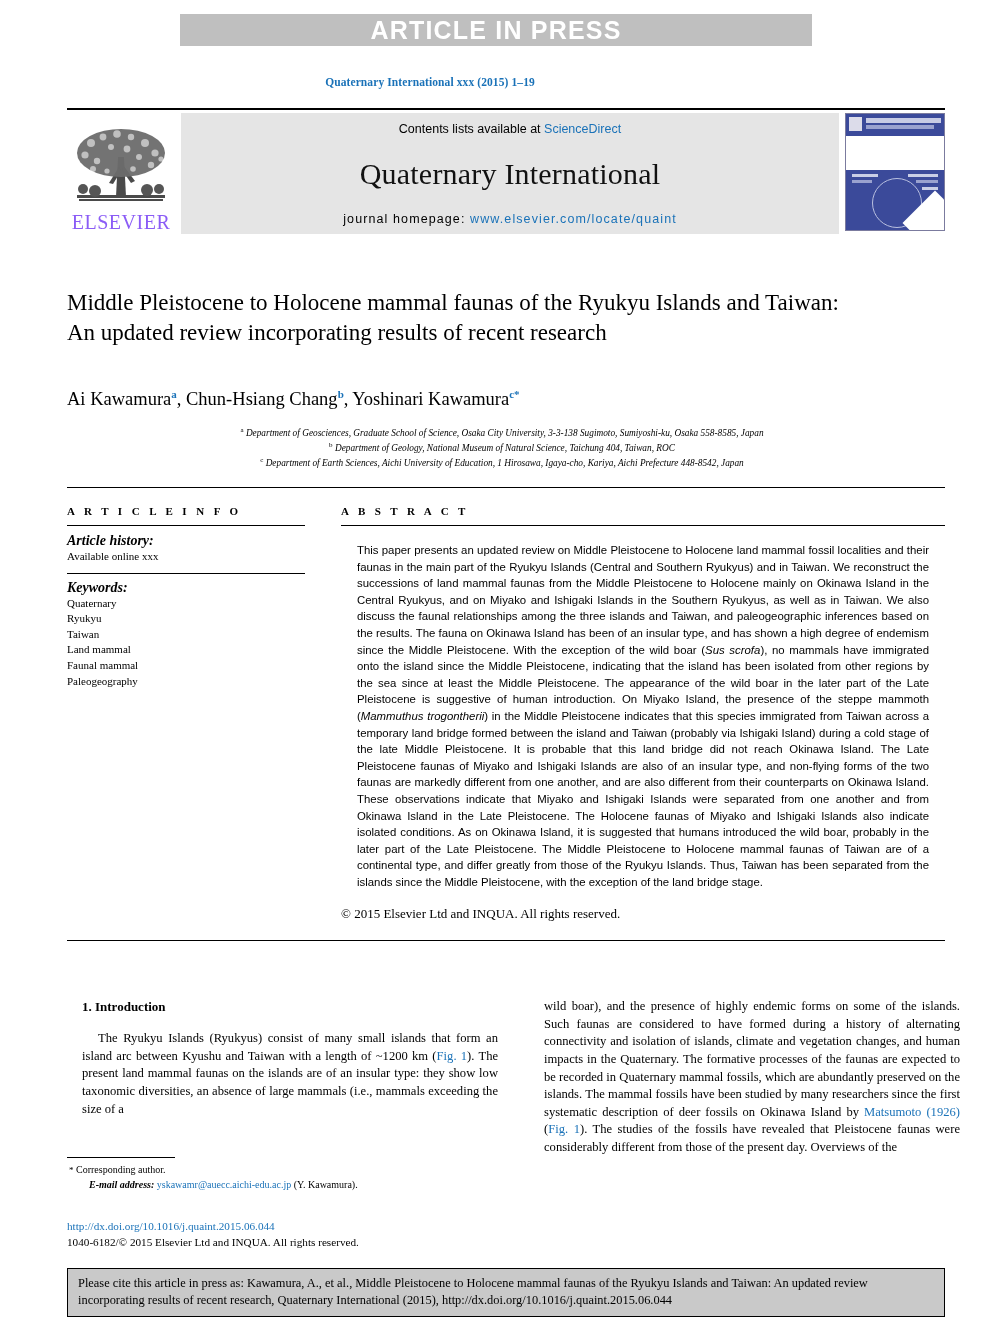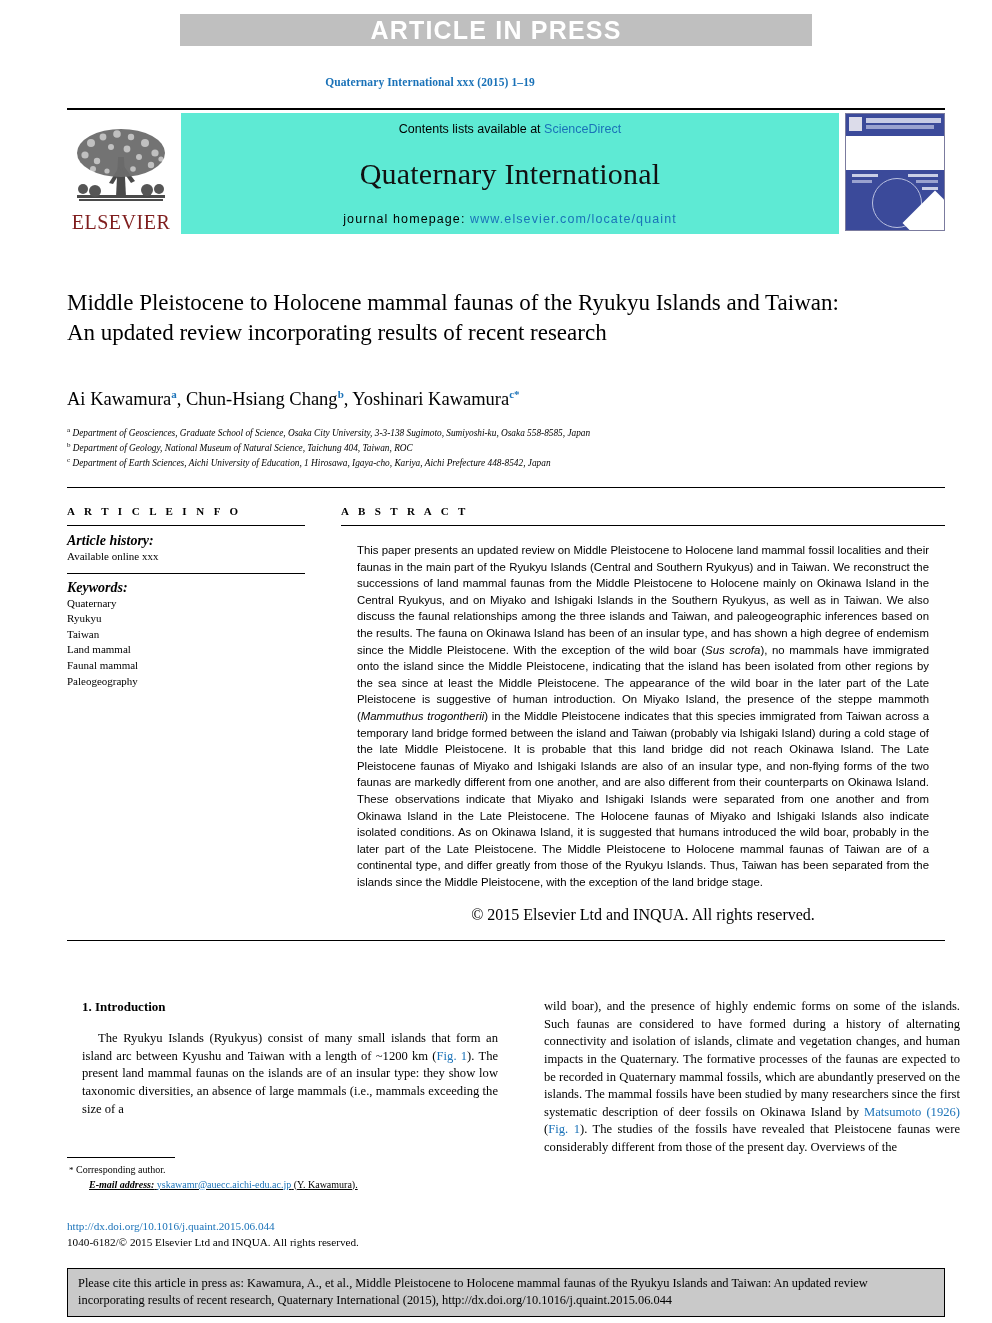--- a/index.html
+++ b/index.html
@@ -74,27 +74,27 @@
     align-items: center;
     justify-content: flex-end;
     padding-bottom: 2px;
     box-sizing: border-box;
   }
   .tree-svg { display:block; }
   .elsevier-word {
     font-family: "Liberation Serif", serif;
     font-size: 20px;
     letter-spacing: 0.5px;
-    color: #7f1d1d;
+    color: #8b5cf6;
     line-height: 1;
     margin-top: 1px;
   }
   .center-panel {
     flex: 1 1 auto;
-    background: #5eead4;
+    background: #e5e5e5;
     margin-left: 6px;
     margin-right: 6px;
     display: flex;
     flex-direction: column;
     align-items: center;
     justify-content: space-between;
     padding: 9px 0 8px 0;
     box-sizing: border-box;
   }
   .contents-line {
@@ -165,20 +165,21 @@
   .affiliations {
     position: absolute;
     left: 67px;
     top: 425px;
     width: 870px;
     font-family: "Liberation Serif", serif;
     font-style: italic;
     font-size: 9.3px;
     line-height: 1.52;
     color: #000;
+    text-align: center;
   }
   .affiliations sup {
     font-style: normal;
     font-size: 7px;
     vertical-align: super;
   }
 
   
   .rule {
     position: absolute;
@@ -234,22 +235,22 @@
     font-family: Liberation Sans, sans-serif;
     font-size: 11.4px;
     line-height: 1.455;
     text-align: justify;
     margin: 16px;
     color: #000;
   }
   .abs-text i { font-style: italic; }
   .copyright-line {
     font-family: "Liberation Serif", serif;
-    font-size: 16px;
-    text-align: center;
+    font-size: 13px;
+    text-align: left;
     margin: 14px 0 0 0;
   }
 
   
   .body-cols {
     position: absolute;
     left: 82px;
     top: 998px;
     width: 878px;
     display: flex;
@@ -282,21 +283,21 @@
     font-size: 10px;
     line-height: 1.45;
   }
   .footnote-rule {
     width: 108px;
     border-top: 0.9px solid #000;
     margin-bottom: 5px;
   }
   .fn-row { padding-left: 12px; text-indent: -10px; }
   .fn-row .star { font-size: 9px; }
-  .fn-email { padding-left: 22px; text-decoration: underline; }
+  .fn-email { padding-left: 22px; }
   .fn-email i { font-style: italic; font-weight: bold; }
   .fn-email .mail { color: #1a72b8; }
 
   .doi-block {
     position: absolute;
     left: 67px;
     top: 1218px;
     width: 430px;
     font-family: "Liberation Serif", serif;
     font-size: 11.2px;

